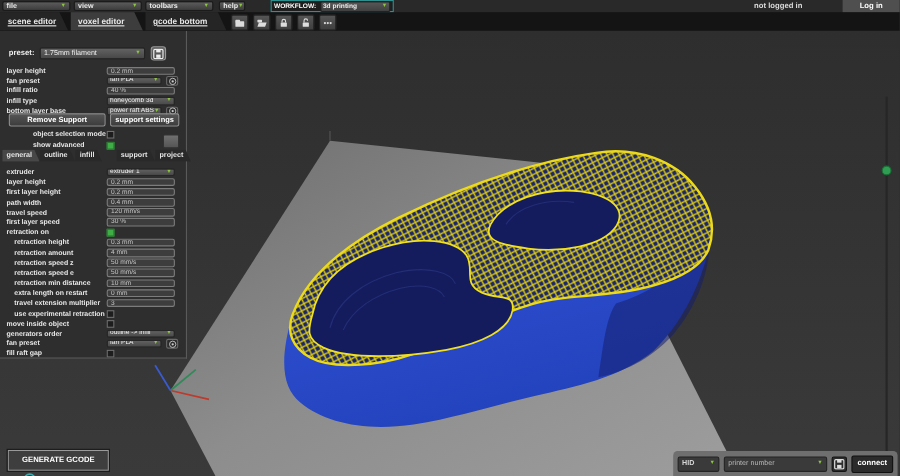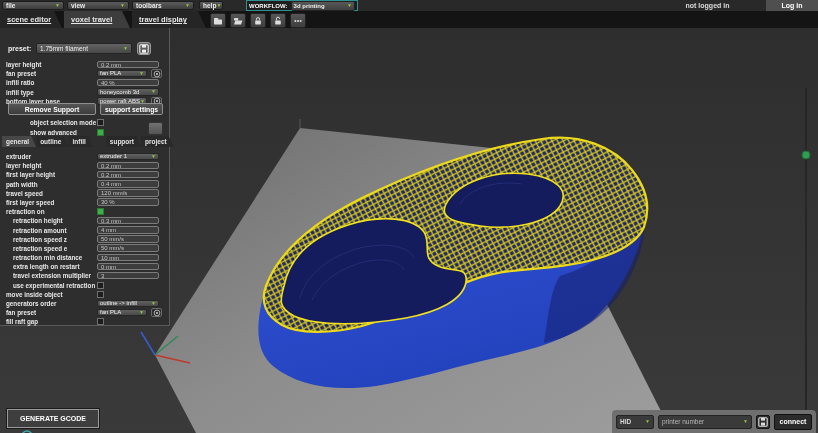--- a/index.html
+++ b/index.html
@@ -145,22 +145,22 @@
       <span>3d printing</span>
       <span class="arr">▼</span>
     </div>
   </div>
   <div id="status-text">not logged in</div>
   <div id="login-btn">Log in</div>
 </div>
 
 <div id="tabbar">
     <div class="tab" style="left:0px;width:62px">scene editor</div>
-    <div class="tab active" style="left:64px;width:66px">voxel travel</div>
-    <div class="tab" style="left:132px;width:74px">travel display</div>
+    <div class="tab active" style="left:64px;width:66px">voxel editor</div>
+    <div class="tab" style="left:132px;width:74px">gcode bottom</div>
   </div>
 <div id="toolbar-icons">
     <div class="tool-btn">
       <svg width="10" height="10" viewBox="0 0 10 10">
         <rect x="1" y="3.4" width="8" height="5" rx="0.6" fill="#ddd"></rect>
         <rect x="1" y="2" width="4.2" height="2.4" rx="0.6" fill="#ddd"></rect>
       </svg>
     </div>
     <div class="tool-btn">
       <svg width="10" height="10" viewBox="0 0 10 10">

